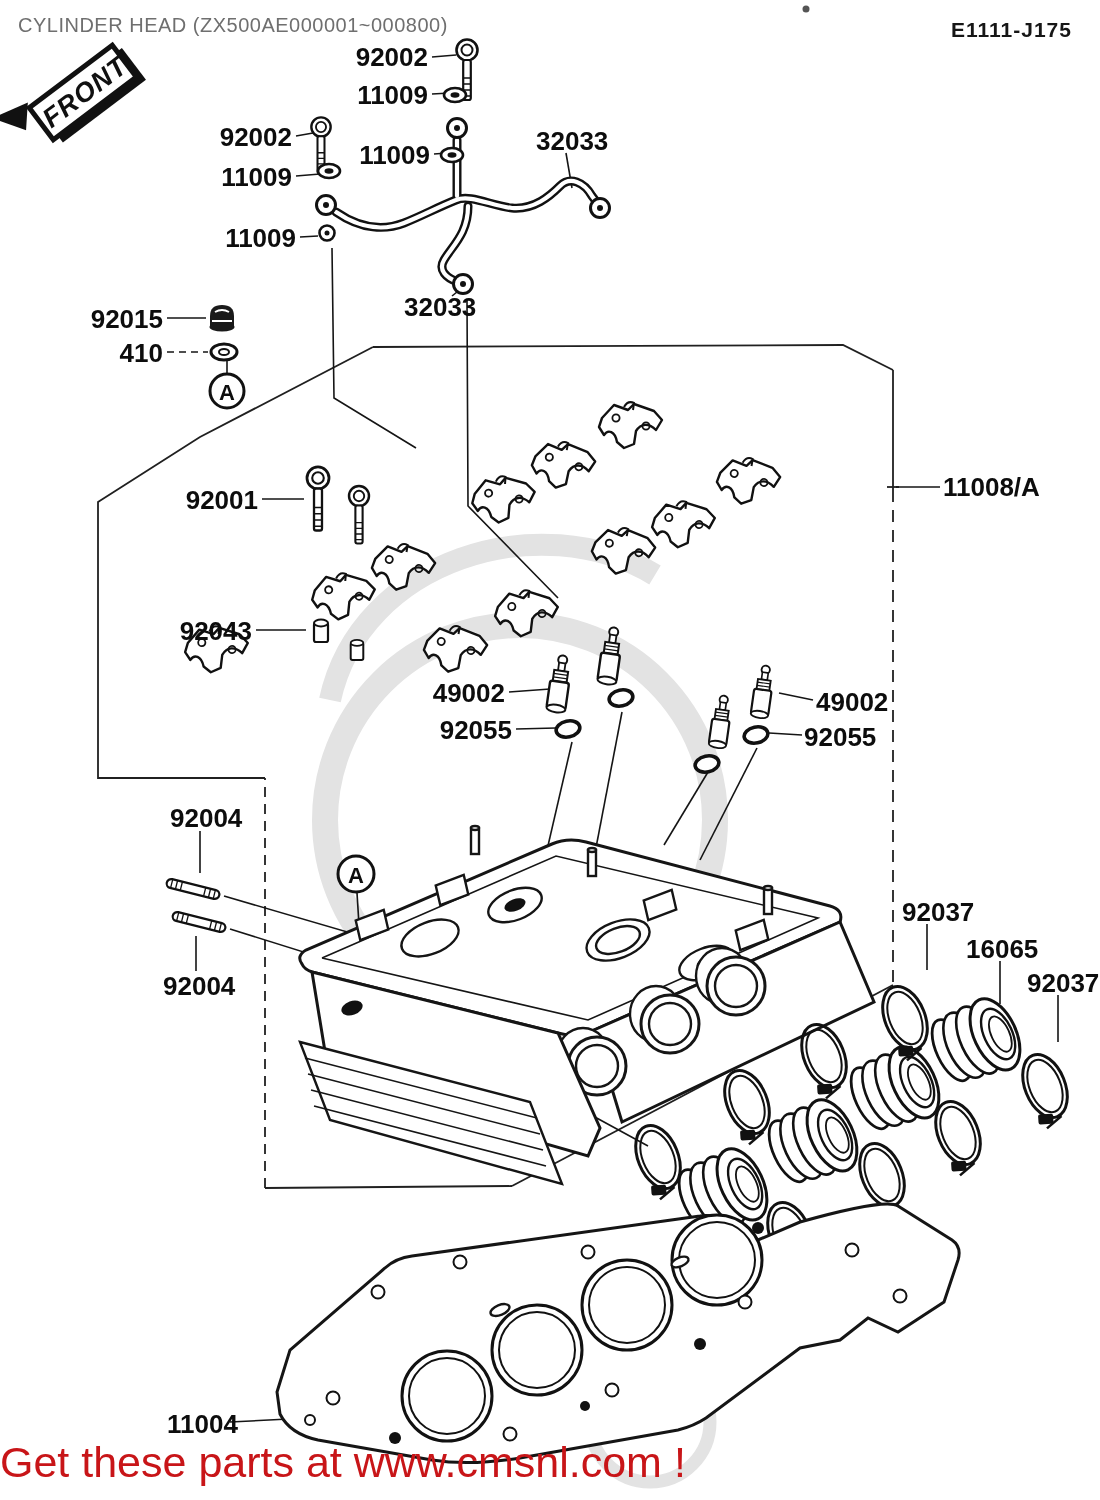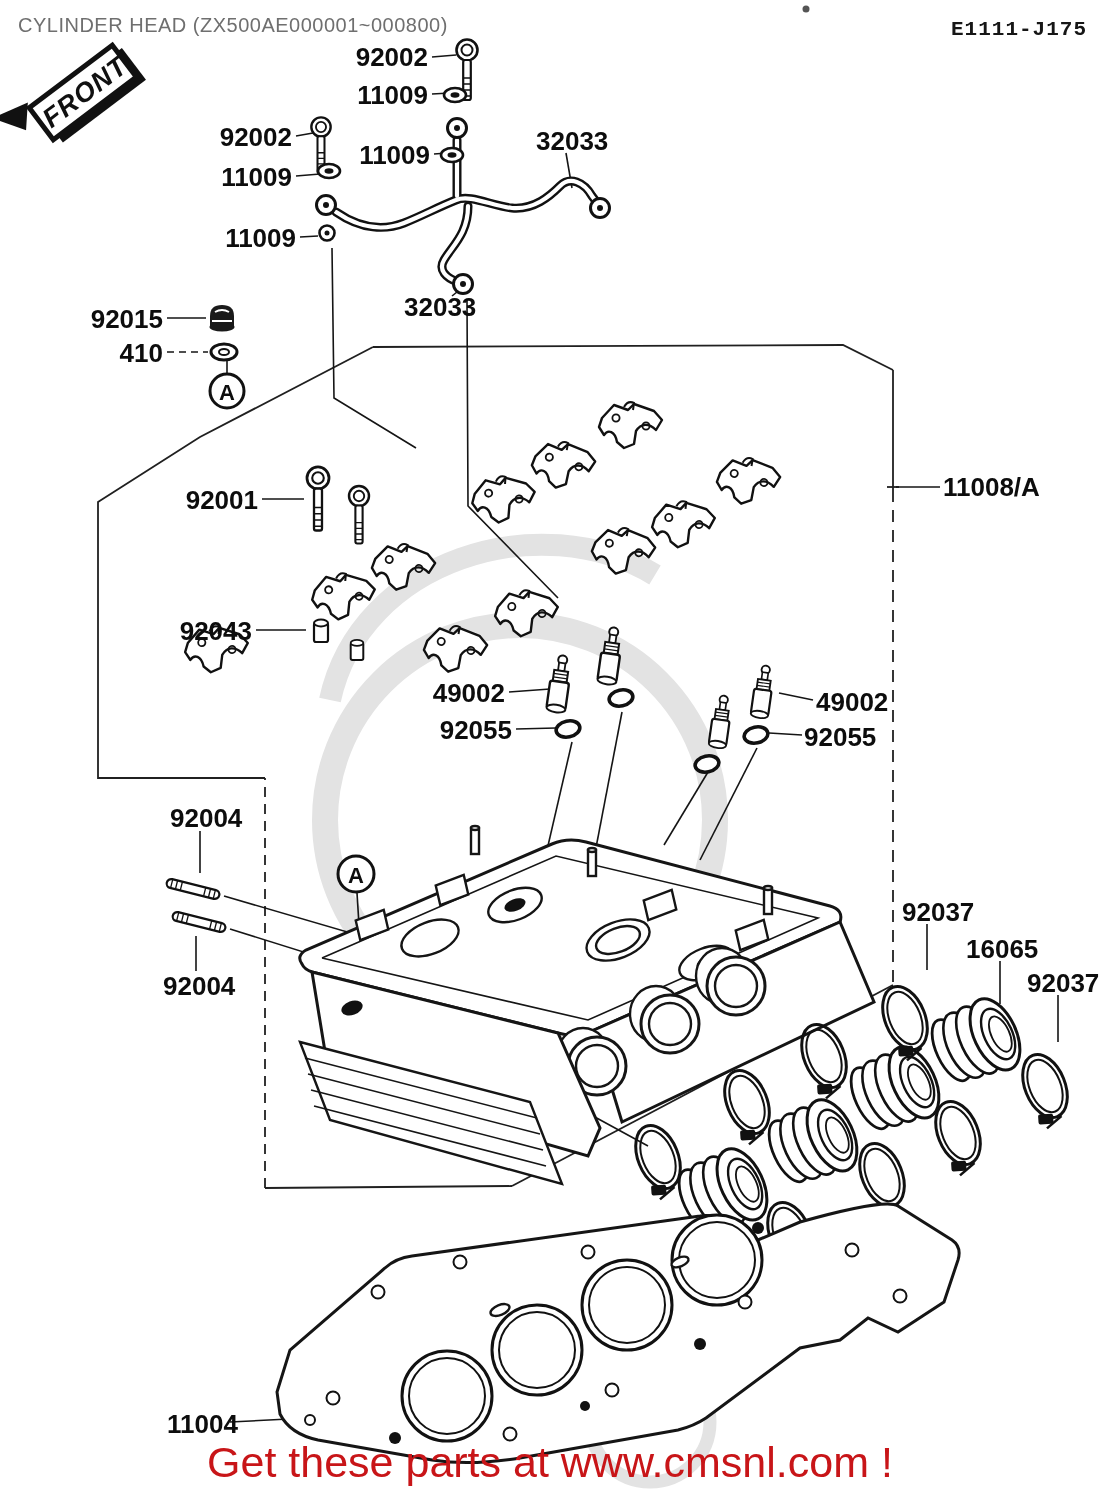--- a/index.html
+++ b/index.html
@@ -1,22 +1,22 @@
 <!DOCTYPE html>
 <html style="--c-line: #151515; --c-title: #6f6f6f; --c-promo: #c81518; --c-watermark: #e3e3e3;"><head>
 <meta charset="utf-8">
 <style>
   html,body{margin:0;padding:0;background:#888;}
   .page{position:relative;width:1100px;height:1500px;background:#fff;overflow:hidden;
         font-family:"Liberation Sans",sans-serif;}
   .page-title{position:absolute;left:18px;top:14px;font-size:20px;font-weight:400;
         color:var(--c-title,#6f6f6f);letter-spacing:.5px;white-space:nowrap;}
-  .doc-code{position:absolute;left:951px;top:18px;font-family:Liberation Mono, monospace;
+  .doc-code{position:absolute;left:951px;top:18px;font-family:Liberation Sans, sans-serif;
         font-weight:700;font-size:21px;color:#161616;letter-spacing:1px;}
-  .promo{position:absolute;left:0;right:0;top:1438px;text-align:center;
+  .promo{position:absolute;left:0;right:0;top:1438px;
         font-size:43px;font-weight:400;color:var(--c-promo,#c81518);letter-spacing:0px;white-space:nowrap;}
   svg{position:absolute;left:0;top:0;}
   .part-label{font-family:"Liberation Sans",sans-serif;font-weight:700;font-size:26px;
         fill:#0d0d0d;dominant-baseline:central;}
   .refmark{font-family:"Liberation Sans",sans-serif;font-weight:700;font-size:22px;
         fill:#0d0d0d;dominant-baseline:central;text-anchor:middle;}
   .front-text{font-family:"Liberation Sans",sans-serif;font-weight:700;font-style:italic;
         font-size:27px;fill:#101010;text-anchor:middle;dominant-baseline:central;letter-spacing:1px;}
   .ln{stroke:#151515;stroke-width:1.6;fill:none;}
   .box{stroke:#202020;stroke-width:1.8;fill:none;}

